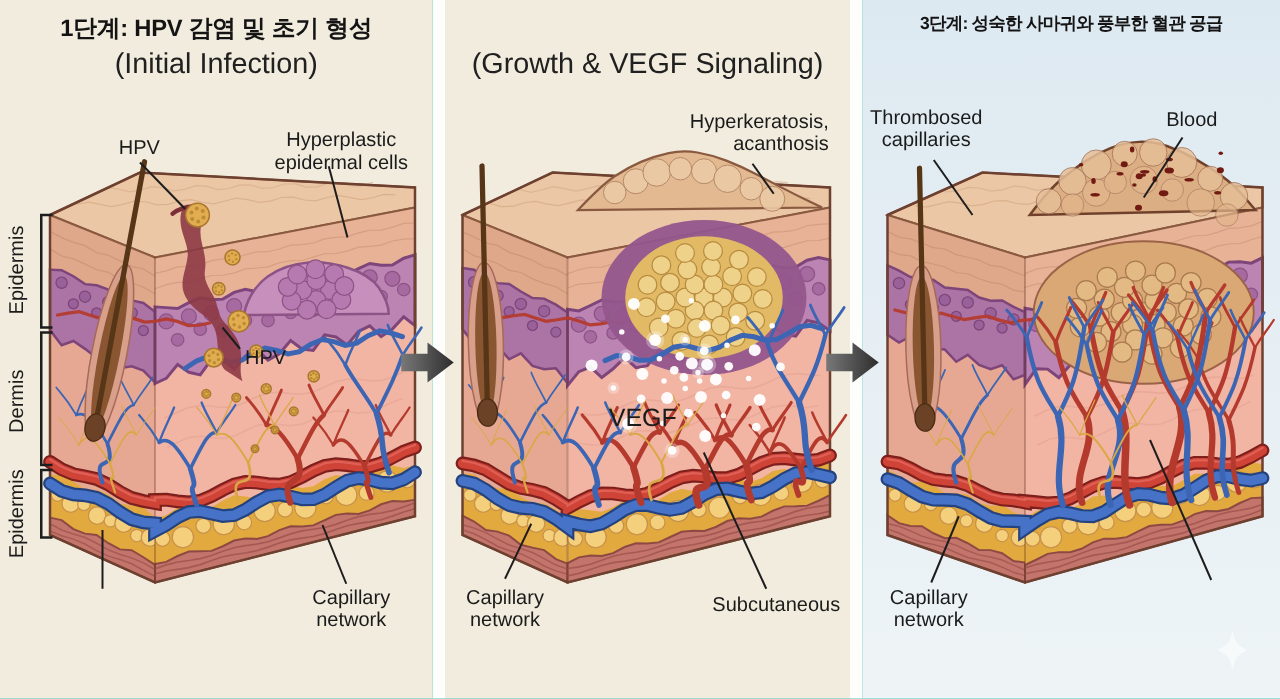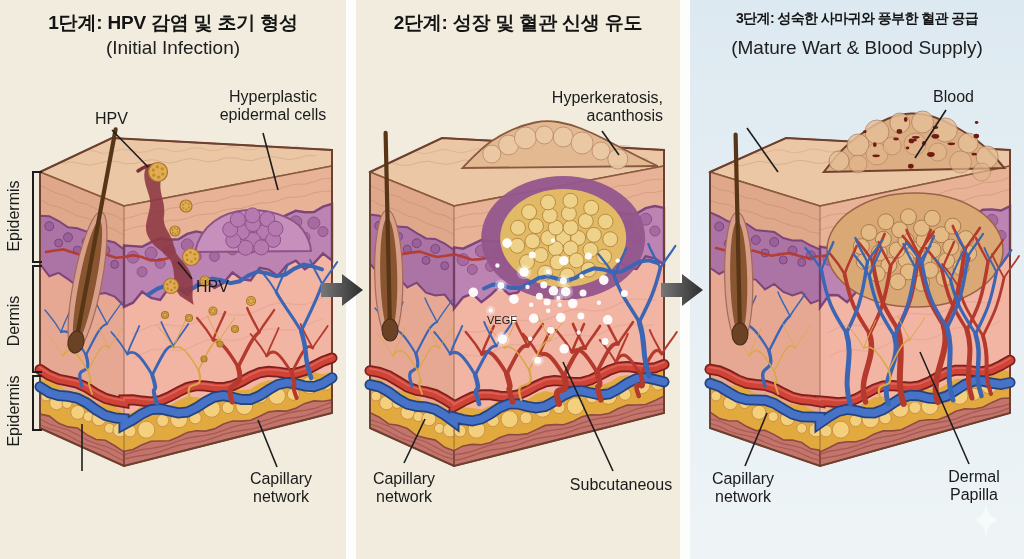--- a/index.html
+++ b/index.html
@@ -5,21 +5,21 @@
   html,body{margin:0;padding:0;}
   body{width:1024px;height:559px;font-family:"Liberation Sans",sans-serif;color:var(--text,#1b1b1b);}
   .stage-wrap{position:relative;display:flex;width:1024px;height:559px;overflow:hidden;background:#14b8a6;}
   .panel{position:relative;height:559px;overflow:hidden;flex:0 0 auto;}
   .p1,.p2{background:var(--bg-cream,#f1ecdd);}
   .p3{background:linear-gradient(180deg,var(--bg-blue-top,#dde9f1) 0%,#e7eff4 55%,var(--bg-blue-bottom,#eef4f6) 100%);}
   .gutter{flex:0 0 10px;background:#fdfdfb;}
   .art{position:absolute;left:0;top:0;width:100%;height:100%;}
   .t-ko{position:absolute;top:10px;left:0;right:0;text-align:center;font-size:19px;font-weight:700;color:#141414;letter-spacing:-0.2px;white-space:nowrap;}
   .p3 .t-ko{font-size:14px;letter-spacing:-0.6px;}
-  .t-en{position:absolute;top:37px;left:0;right:0;text-align:center;font-size:19px;font-weight:400;color:#202020;white-space:nowrap;}
+  .t-en{position:absolute;top:37px;left:0;right:0;text-align:center;font-size:23px;font-weight:400;color:#202020;white-space:nowrap;}
   .lbl{position:absolute;font-size:16px;font-weight:500;color:#1b1b1b;line-height:1.1;}
   .center{text-align:center;}
   .right{text-align:right;}
   .rot{transform:translate(-50%,-50%) rotate(-90deg);white-space:nowrap;}
   .nowrap{white-space:nowrap;}
   .arrow{position:absolute;}
 </style>
 </head>
 <body>
 
@@ -322,32 +322,32 @@
         <line x1="112" y1="130" x2="148" y2="167" stroke="#1d1d1d" stroke-width="1.6"></line>
         <line x1="263" y1="133" x2="278" y2="190" stroke="#1d1d1d" stroke-width="1.6"></line>
         <line x1="192" y1="279" x2="178" y2="262" stroke="#1d1d1d" stroke-width="1.6"></line>
         <line x1="82" y1="424" x2="82" y2="471" stroke="#1d1d1d" stroke-width="1.6"></line>
         <line x1="258" y1="420" x2="277" y2="467" stroke="#1d1d1d" stroke-width="1.6"></line>
         <path d="M42,172 L33,172 L33,262 L42,262" fill="none" stroke="#1d1d1d" stroke-width="2"></path>
         <path d="M42,266 L33,266 L33,372 L42,372" fill="none" stroke="#1d1d1d" stroke-width="2"></path>
         <path d="M42,376 L33,376 L33,430 L42,430" fill="none" stroke="#1d1d1d" stroke-width="2"></path>
       </svg>
     <div class="lbl nowrap" style="left:95px;top:110px">HPV</div>
-    <div class="lbl center" style="left:212px;top:88px;width:122px">Hyperplastic epidermal cells</div>
+    <div class="lbl center" style="left:212px;top:104px;width:122px">Hyperplastic epidermal cells</div>
     <div class="lbl rot" style="left:14px;top:216px">Epidermis</div>
     <div class="lbl rot" style="left:14px;top:321px">Dermis</div>
     <div class="lbl rot" style="left:14px;top:411px">Epidermis</div>
     <div class="lbl nowrap" style="left:196px;top:278px">HPV</div>
     <div class="lbl center" style="left:234px;top:470px;width:94px">Capillary network</div>
   </section>
 
   <div class="gutter"></div>
 
   <section class="panel p2" style="width:324px">
-    <div class="t-ko">2단계: 성장 및 혈관 신생 유도</div>
+    <div class="t-en">(Growth &amp; VEGF Signaling)</div>
     <svg class="art" id="art1" viewBox="0 0 324 559">
         <path d="M14,172 L86,138 L308,150 L308,166 L98,206 Z" fill="#ebc7a5" stroke="#8a5a40" stroke-width="1.6"></path>
         <path d="M36.0,162.8 L45.1,165.2 L54.3,165.1 L63.4,162.2 L72.6,161.2 L81.7,163.3 L90.9,164.5 L100.0,162.3 L109.1,160.0 L118.3,161.2 L127.4,163.3 L136.6,162.3 L145.7,159.4 L154.9,159.3 L164.0,161.7 L173.1,162.0 L182.3,159.3 L191.4,157.8 L200.6,159.7 L209.7,161.2 L218.9,159.4 L228.0,156.8 L237.1,157.6 L246.3,159.9 L255.4,159.3 L264.6,156.4 L273.7,155.8 L282.9,158.1 L292.0,158.9" fill="none" stroke="#d1a47f" stroke-width="1" opacity="0.6" stroke-linecap="round"></path>
         <path d="M60.0,151.8 L68.9,153.8 L77.8,151.8 L86.8,149.4 L95.7,150.9 L104.6,152.9 L113.5,151.1 L122.4,148.6 L131.3,149.9 L140.3,152.1 L149.2,150.4 L158.1,147.8 L167.0,149.0 L175.9,151.2 L184.8,149.7 L193.8,147.0 L202.7,148.0 L211.6,150.3 L220.5,148.9 L229.4,146.2 L238.3,147.1 L247.3,149.5 L256.2,148.2 L265.1,145.4 L274.0,146.1" fill="none" stroke="#d1a47f" stroke-width="1" opacity="0.5" stroke-linecap="round"></path>
         <path d="M14.0,172.0 L98.0,206.0 L98.0,466.0 L14.0,428.0 Z" fill="#e7a893"></path>
         <path d="M14.0,172.0 L98.0,206.0 L98.0,250.0 L88.7,243.7 L79.3,238.9 L70.0,238.4 L60.7,233.2 L51.3,227.2 L42.0,226.5 L32.7,222.6 L23.3,215.8 L14.0,214.4 Z" fill="#dfa88a"></path>
         <path d="M14.0,185.5 L23.3,189.6 L32.7,194.3 L42.0,196.3 L51.3,201.9 L60.7,204.7 L70.0,208.2 L79.3,213.4 L88.7,215.3 L98.0,220.5" fill="none" stroke="#c08a6e" stroke-width="1" opacity="0.55" stroke-linecap="round"></path>
         <path d="M14.0,199.0 L23.3,204.5 L32.7,207.4 L42.0,210.8 L51.3,216.1 L60.7,218.0 L70.0,223.1 L79.3,226.7 L88.7,229.4 L98.0,235.0" fill="none" stroke="#c08a6e" stroke-width="1" opacity="0.55" stroke-linecap="round"></path>
         <path d="M14.0,214.4 L23.3,215.8 L32.7,222.6 L42.0,226.5 L51.3,227.2 L60.7,233.2 L70.0,238.4 L79.3,238.9 L88.7,243.7 L98.0,250.0 L98.0,306.5 L88.7,294.6 L79.3,295.4 L70.0,292.7 L60.7,282.7 L51.3,287.4 L42.0,276.9 L32.7,275.0 L23.3,275.1 L14.0,263.5 Z" fill="#ab74a4" stroke="#7d4579" stroke-width="2"></path>
         <circle cx="23.3" cy="225.8" r="4.5" fill="#99619a" stroke="#7d4579" stroke-width="1"></circle>
@@ -606,30 +606,29 @@
         <circle cx="117.3" cy="292.4" r="4.800000000000001" fill="#ffffff" opacity="0.95"></circle>
         <circle cx="261.7" cy="260.6" r="2.2" fill="#ffffff" opacity="0.95"></circle>
         <circle cx="181.7" cy="360.3" r="3.5" fill="#ffffff" opacity="0.95"></circle>
         <circle cx="181.7" cy="360.3" r="6" fill="#ffffff" opacity="0.3"></circle>
         <circle cx="151.1" cy="243.1" r="4.800000000000001" fill="#ffffff" opacity="0.95"></circle>
         <line x1="246" y1="131" x2="263" y2="155" stroke="#1d1d1d" stroke-width="1.6"></line>
         <line x1="69" y1="419" x2="48" y2="463" stroke="#1d1d1d" stroke-width="1.6"></line>
         <line x1="207" y1="362" x2="257" y2="471" stroke="#1d1d1d" stroke-width="1.6"></line>
       </svg>
     <div class="lbl right" style="left:173px;top:89px;width:134px">Hyperkeratosis, acanthosis</div>
-    <div class="lbl nowrap" style="left:131px;top:314px;font-size:11px">VEGF</div>
+    <div class="lbl nowrap" style="left:131px;top:324px;font-size:20px">VEGF</div>
     <div class="lbl center" style="left:2px;top:470px;width:92px">Capillary network</div>
     <div class="lbl center" style="left:206px;top:476px;width:118px">Subcutaneous</div>
   </section>
 
   <div class="gutter"></div>
 
   <section class="panel p3" style="width:334px">
     <div class="t-ko">3단계: 성숙한 사마귀와 풍부한 혈관 공급</div>
-    <div class="t-en">(Mature Wart &amp; Blood Supply)</div>
     <svg class="art" id="art2" viewBox="0 0 334 559">
         <path d="M20,172 L96,138 L320,150 L320,166 L130,206 Z" fill="#ebc7a5" stroke="#8a5a40" stroke-width="1.6"></path>
         <path d="M42.0,164.6 L51.0,165.7 L60.1,163.5 L69.1,161.3 L78.1,162.5 L87.2,164.6 L96.2,163.7 L105.2,160.8 L114.3,160.5 L123.3,162.8 L132.3,163.5 L141.4,160.9 L150.4,159.1 L159.4,160.7 L168.5,162.6 L177.5,161.1 L186.6,158.4 L195.6,158.6 L204.6,161.0 L213.7,161.1 L222.7,158.4 L231.7,157.0 L240.8,158.9 L249.8,160.4 L258.8,158.6 L267.9,156.1 L276.9,156.8 L285.9,159.1 L295.0,158.7 L304.0,155.8" fill="none" stroke="#d1a47f" stroke-width="1" opacity="0.6" stroke-linecap="round"></path>
         <path d="M66.0,153.6 L75.2,152.9 L84.3,149.9 L93.5,150.4 L102.7,152.9 L111.8,151.9 L121.0,148.9 L130.2,149.7 L139.3,152.2 L148.5,150.8 L157.7,148.0 L166.8,149.1 L176.0,151.4 L185.2,149.8 L194.3,147.1 L203.5,148.5 L212.7,150.6 L221.8,148.7 L231.0,146.3 L240.2,147.9 L249.3,149.8 L258.5,147.6 L267.7,145.4 L276.8,147.3 L286.0,149.0" fill="none" stroke="#d1a47f" stroke-width="1" opacity="0.5" stroke-linecap="round"></path>
         <path d="M20.0,172.0 L130.0,206.0 L130.0,466.0 L20.0,428.0 Z" fill="#e7a893"></path>
         <path d="M20.0,172.0 L130.0,206.0 L130.0,249.7 L120.8,245.5 L111.7,240.4 L102.5,240.5 L93.3,238.0 L84.2,232.0 L75.0,231.0 L65.8,230.0 L56.7,224.0 L47.5,221.5 L38.3,221.6 L29.2,216.5 L20.0,212.3 Z" fill="#dfa88a"></path>
         <path d="M20.0,185.1 L29.2,189.8 L38.3,191.1 L47.5,194.4 L56.7,198.1 L65.8,199.2 L75.0,203.7 L84.2,205.8 L93.3,208.0 L102.5,212.5 L111.7,213.5 L120.8,217.4 L130.0,220.5" fill="none" stroke="#c08a6e" stroke-width="1" opacity="0.55" stroke-linecap="round"></path>
         <path d="M20.0,200.0 L29.2,203.5 L38.3,204.7 L47.5,209.3 L56.7,211.2 L65.8,213.6 L75.0,218.0 L84.2,219.0 L93.3,223.0 L102.5,225.9 L111.7,227.4 L120.8,232.1 L130.0,233.5" fill="none" stroke="#c08a6e" stroke-width="1" opacity="0.55" stroke-linecap="round"></path>
         <path d="M20.0,212.3 L29.2,216.5 L38.3,221.6 L47.5,221.5 L56.7,224.0 L65.8,230.0 L75.0,231.0 L84.2,232.0 L93.3,238.0 L102.5,240.5 L111.7,240.4 L120.8,245.5 L130.0,249.7 L130.0,299.9 L120.8,303.4 L111.7,292.2 L102.5,295.4 L93.3,292.0 L84.2,283.9 L75.0,289.4 L65.8,279.6 L56.7,278.8 L47.5,279.9 L38.3,269.2 L29.2,274.0 L20.0,267.8 Z" fill="#ab74a4" stroke="#7d4579" stroke-width="2"></path>
         <circle cx="29.2" cy="226.5" r="4.5" fill="#99619a" stroke="#7d4579" stroke-width="1"></circle>
@@ -891,23 +890,23 @@
         <ellipse cx="215.7" cy="119.5" rx="1.8" ry="2.4" fill="#701a12"></ellipse>
         <ellipse cx="284.1" cy="154.2" rx="2.8" ry="1.4" fill="#701a12"></ellipse>
         <ellipse cx="286.6" cy="122.5" rx="1.8" ry="1.4" fill="#701a12"></ellipse>
         <ellipse cx="220.8" cy="166.2" rx="2.8" ry="2.4" fill="#701a12"></ellipse>
         <path d="M296,504 C298,514 300,516 308,520 C300,524 298,526 296,536 C294,526 292,524 284,520 C292,516 294,514 296,504 Z" fill="#ffffff" opacity="0.55"></path>
         <line x1="57" y1="128" x2="88" y2="172" stroke="#1d1d1d" stroke-width="1.6"></line>
         <line x1="256" y1="110" x2="225" y2="158" stroke="#1d1d1d" stroke-width="1.6"></line>
         <line x1="77" y1="413" x2="55" y2="466" stroke="#1d1d1d" stroke-width="1.6"></line>
         <line x1="230" y1="352" x2="279" y2="464" stroke="#1d1d1d" stroke-width="1.6"></line>
       </svg>
+    <div class="lbl center" style="left:0px;top:86px;width:102px">Thrombosed capillaries</div>
     <div class="lbl nowrap" style="left:243px;top:88px">Blood</div>
     <div class="lbl center" style="left:6px;top:470px;width:94px">Capillary network</div>
-    <div class="lbl center" style="left:242px;top:468px;width:84px">Dermal Papilla</div>
   </section>
 
   <svg class="arrow" style="left:319px;top:269px" width="46" height="42" viewBox="0 0 46 42">
     <defs>
         <linearGradient id="ag0" x1="0" y1="0" x2="1" y2="0">
           <stop offset="0" stop-color="#787878"></stop>
           <stop offset="1" stop-color="#2d2d2d"></stop>
         </linearGradient>
       </defs>
     <path d="M2,14 H23 V5 L44,21 L23,37 V28 H2 Z" fill="url(#ag0)"></path>

